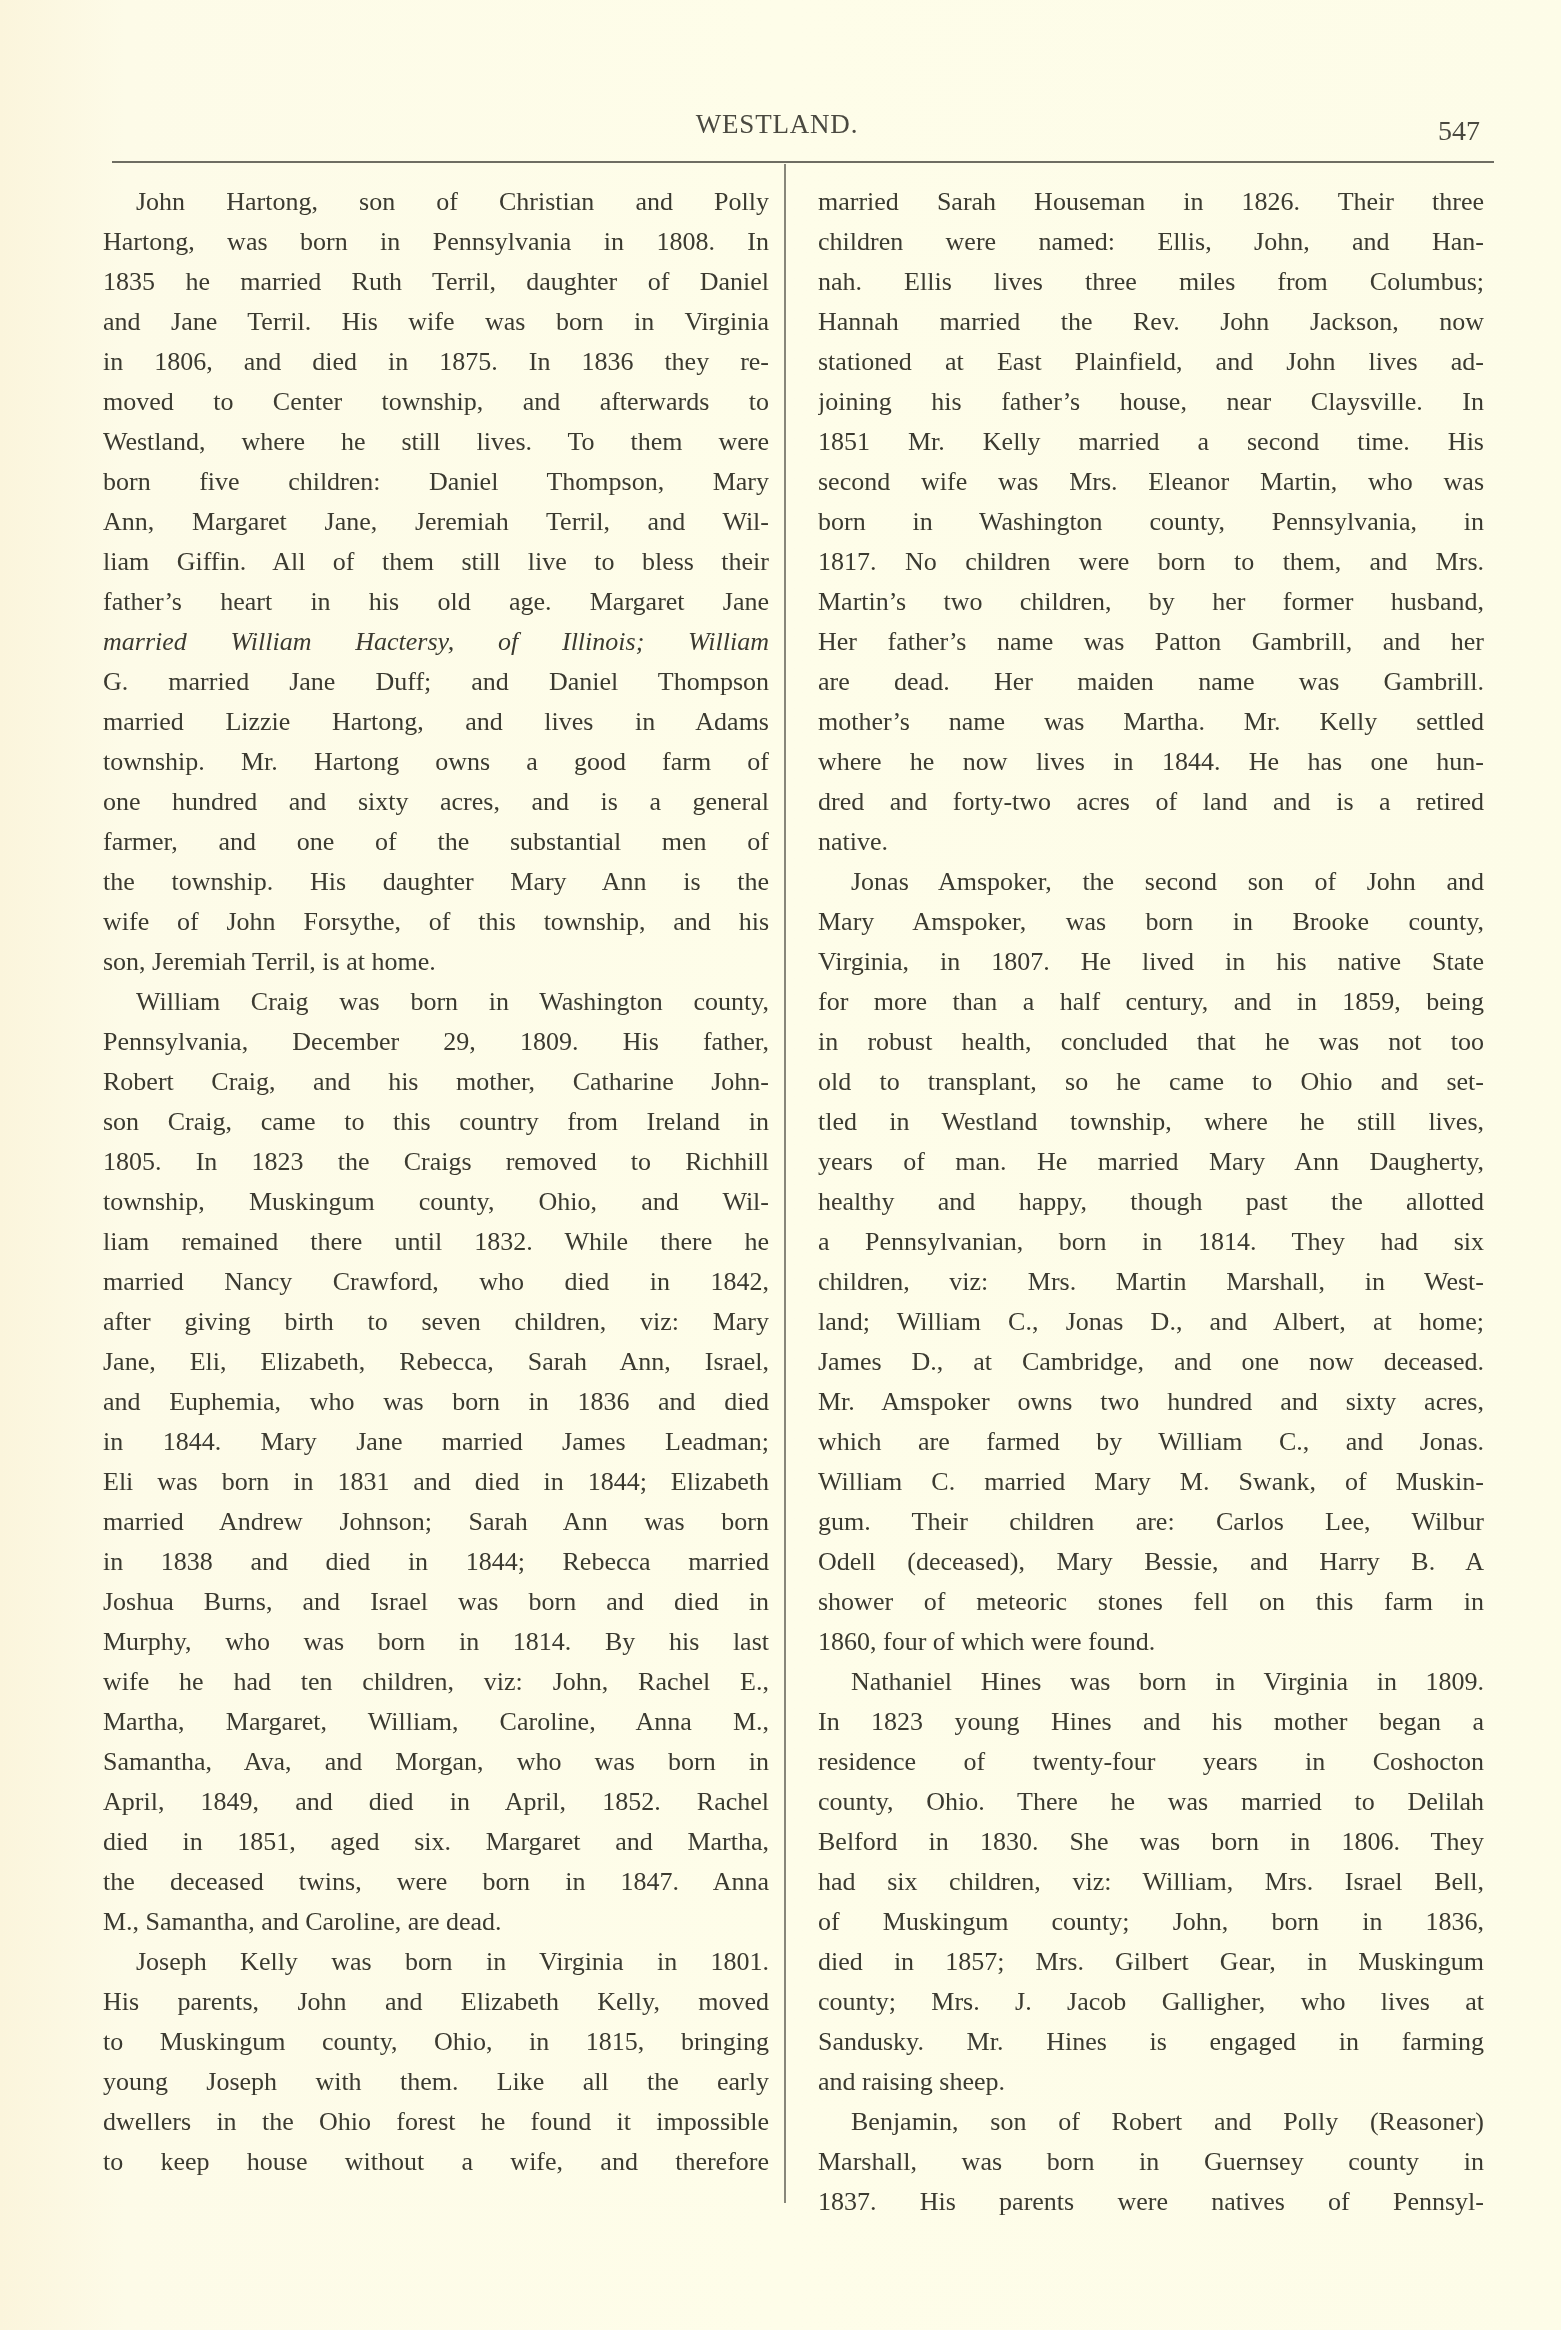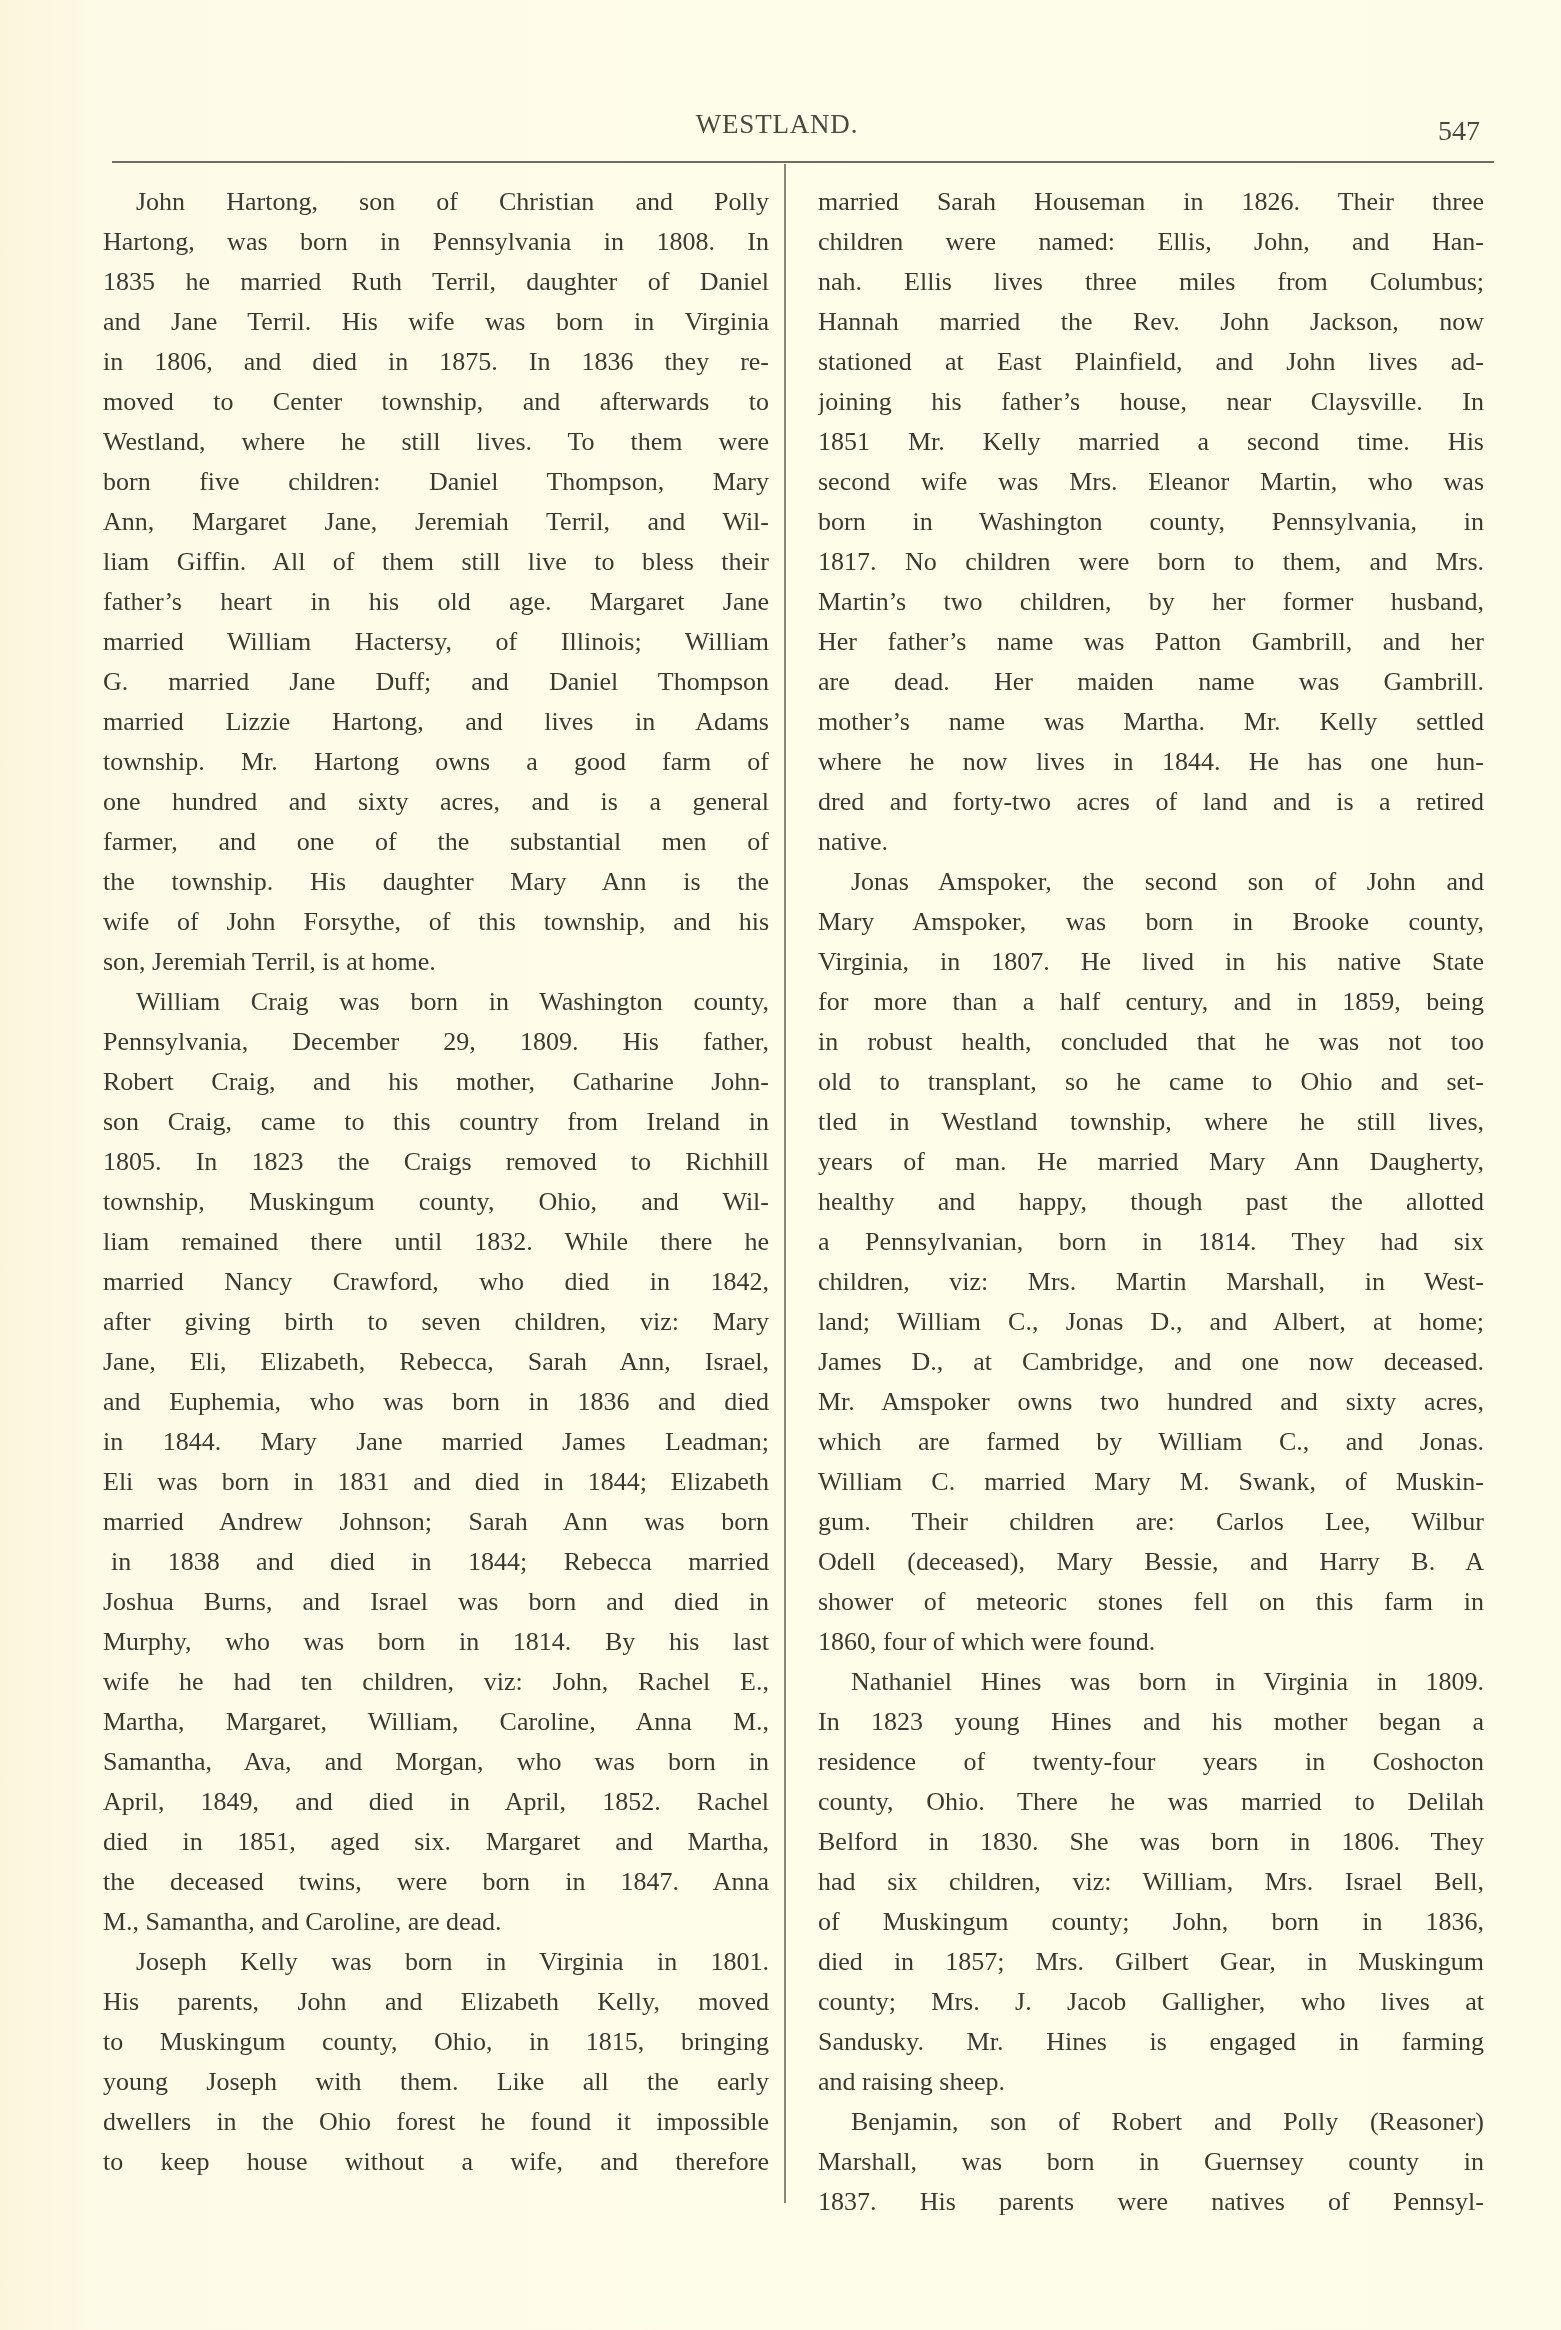--- a/index.html
+++ b/index.html
@@ -89,21 +89,21 @@
         <span class="line justify-fit" style="overflow: hidden;">Hartong, was born in Pennsylvania in 1808. In</span>
         <span class="line justify-fit" style="overflow: hidden;">1835 he married Ruth Terril, daughter of Daniel</span>
         <span class="line justify-fit" style="overflow: hidden;">and Jane Terril. His wife was born in Virginia</span>
         <span class="line justify-fit" style="overflow: hidden;">in 1806, and died in 1875. In 1836 they re-</span>
         <span class="line justify-fit" style="overflow: hidden;">moved to Center township, and afterwards to</span>
         <span class="line justify-fit" style="overflow: hidden;">Westland, where he still lives. To them were</span>
         <span class="line justify-fit" style="overflow: hidden;">born five children: Daniel Thompson, Mary</span>
         <span class="line justify-fit" style="overflow: hidden;">Ann, Margaret Jane, Jeremiah Terril, and Wil-</span>
         <span class="line justify-fit" style="overflow: hidden;">liam Giffin. All of them still live to bless their</span>
         <span class="line justify-fit" style="overflow: hidden;">father’s heart in his old age. Margaret Jane</span>
-        <span class="line justify-fit" style="overflow: hidden;">married William Hactersy, of Illinois; William</span>
+        <span class="line justify-fit" style="overflow: hidden; font-style: italic;">married William Hactersy, of Illinois; William</span>
         <span class="line justify-fit" style="overflow: hidden;">G. married Jane Duff; and Daniel Thompson</span>
         <span class="line justify-fit" style="overflow: hidden;">married Lizzie Hartong, and lives in Adams</span>
         <span class="line justify-fit" style="overflow: hidden;">township. Mr. Hartong owns a good farm of</span>
         <span class="line justify-fit" style="overflow: hidden;">one hundred and sixty acres, and is a general</span>
         <span class="line justify-fit" style="overflow: hidden;">farmer, and one of the substantial men of</span>
         <span class="line justify-fit" style="overflow: hidden;">the township. His daughter Mary Ann is the</span>
         <span class="line justify-fit" style="overflow: hidden;">wife of John Forsythe, of this township, and his</span>
         <span class="line last justify-fit" style="overflow: hidden;">son, Jeremiah Terril, is at home.</span>
       </div>
       <div class="para">
@@ -114,21 +114,21 @@
         <span class="line justify-fit" style="overflow: hidden;">1805. In 1823 the Craigs removed to Richhill</span>
         <span class="line justify-fit" style="overflow: hidden;">township, Muskingum county, Ohio, and Wil-</span>
         <span class="line justify-fit" style="overflow: hidden;">liam remained there until 1832. While there he</span>
         <span class="line justify-fit" style="overflow: hidden;">married Nancy Crawford, who died in 1842,</span>
         <span class="line justify-fit" style="overflow: hidden;">after giving birth to seven children, viz: Mary</span>
         <span class="line justify-fit" style="overflow: hidden;">Jane, Eli, Elizabeth, Rebecca, Sarah Ann, Israel,</span>
         <span class="line justify-fit" style="overflow: hidden;">and Euphemia, who was born in 1836 and died</span>
         <span class="line justify-fit" style="overflow: hidden;">in 1844. Mary Jane married James Leadman;</span>
         <span class="line justify-fit" style="overflow: hidden;">Eli was born in 1831 and died in 1844; Elizabeth</span>
         <span class="line justify-fit" style="overflow: hidden;">married Andrew Johnson; Sarah Ann was born</span>
-        <span class="line justify-fit" style="overflow: hidden; margin-left: 8px;">in 1838 and died in 1844; Rebecca married</span>
+        <span class="line justify-fit" style="overflow: hidden;">in 1838 and died in 1844; Rebecca married</span>
         <span class="line justify-fit" style="overflow: hidden;">Joshua Burns, and Israel was born and died in</span>
         <span class="line justify-fit" style="overflow: hidden;">Murphy, who was born in 1814. By his last</span>
         <span class="line justify-fit" style="overflow: hidden;">wife he had ten children, viz: John, Rachel E.,</span>
         <span class="line justify-fit" style="overflow: hidden;">Martha, Margaret, William, Caroline, Anna M.,</span>
         <span class="line justify-fit" style="overflow: hidden;">Samantha, Ava, and Morgan, who was born in</span>
         <span class="line justify-fit" style="overflow: hidden;">April, 1849, and died in April, 1852. Rachel</span>
         <span class="line justify-fit" style="overflow: hidden;">died in 1851, aged six. Margaret and Martha,</span>
         <span class="line justify-fit" style="overflow: hidden;">the deceased twins, were born in 1847. Anna</span>
         <span class="line last justify-fit" style="overflow: hidden;">M., Samantha, and Caroline, are dead.</span>
       </div>

